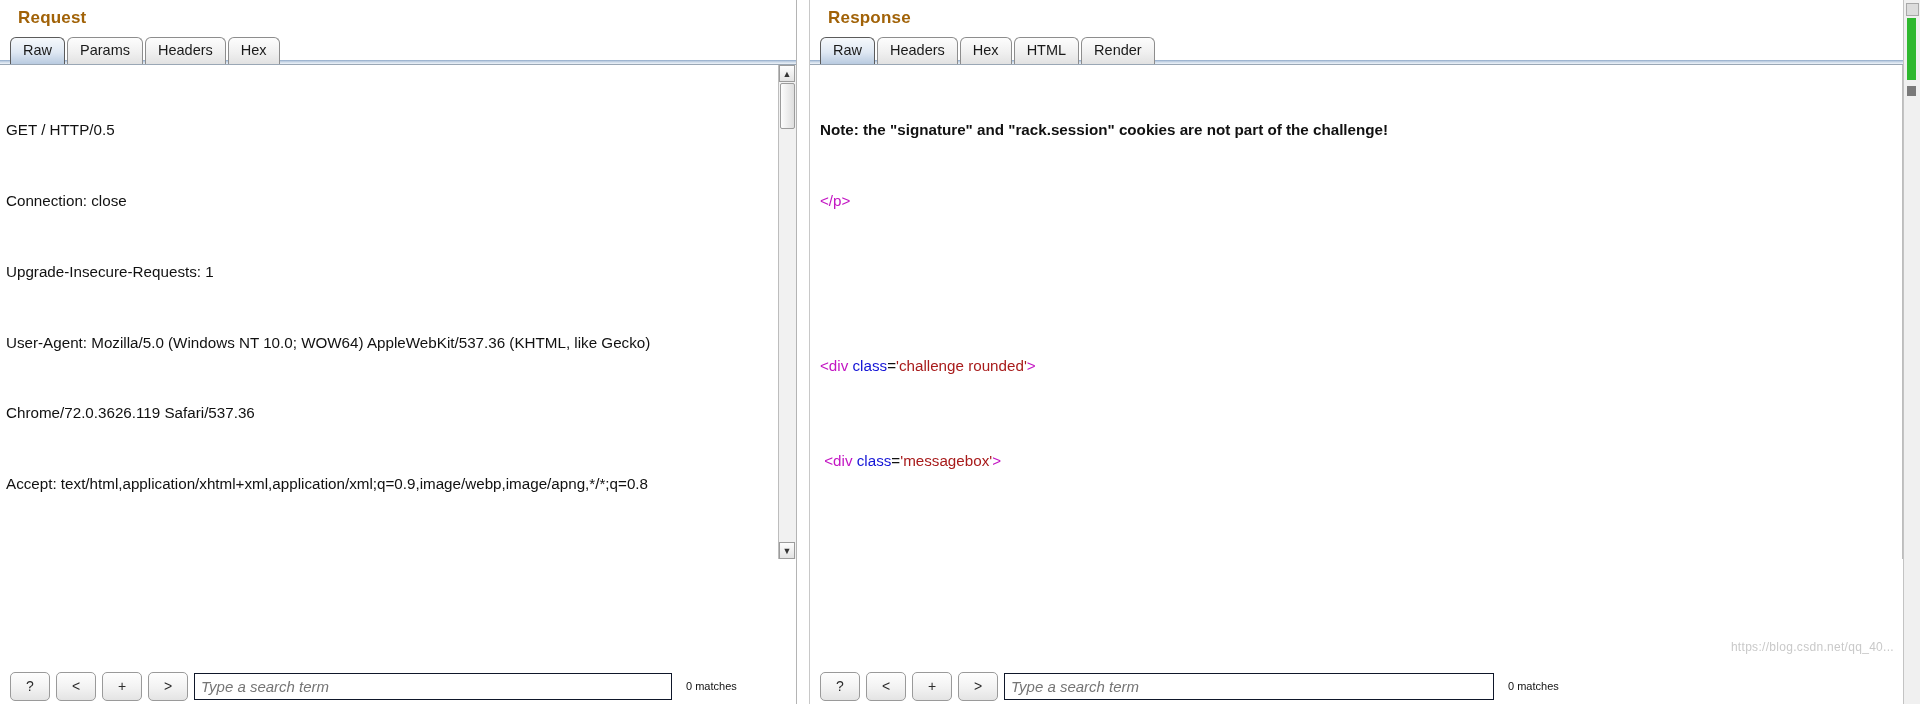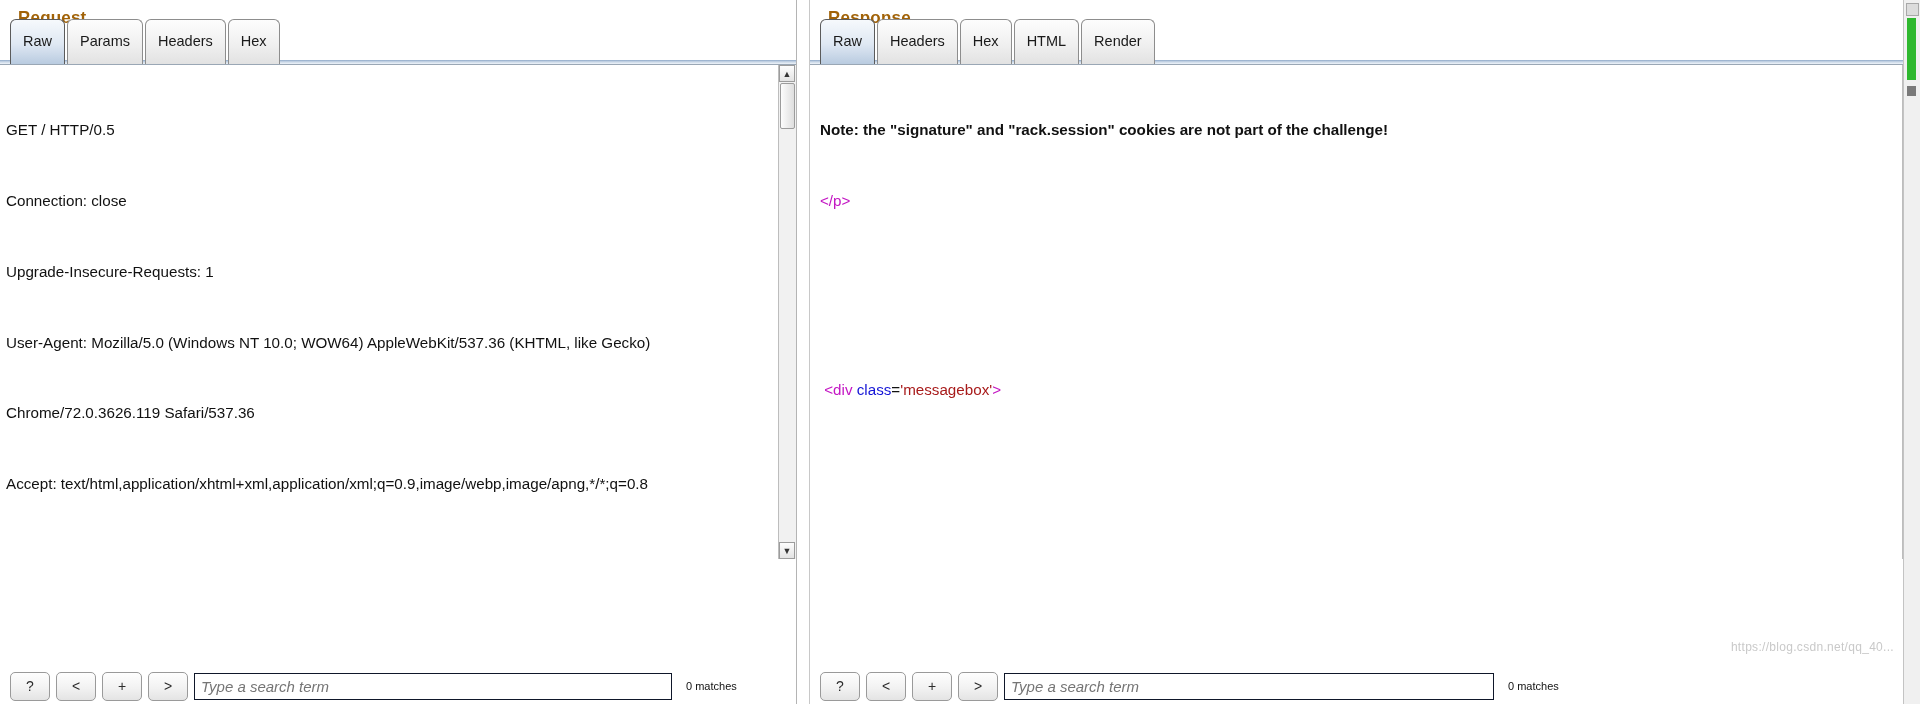--- a/index.html
+++ b/index.html
@@ -26,21 +26,21 @@
   
   .tabbar { position: relative; height: 28px; margin-top: 8px; padding-left: 10px;
             display: flex; align-items: flex-end; }
   .tabbar::after {
     content: ""; position: absolute; left: 0; right: 0; bottom: 0; height: 4px;
     background: linear-gradient(to bottom, #8ea8c8 0%, #c9d7e7 45%, #eef3f9 100%);
   }
   .tab {
     position: relative; z-index: 2;
     height: 26px; line-height: 25px;
-    padding: 9px 12px; margin-right: 2px;
+    padding: 0 12px; margin-right: 2px;
     font-size: 14.5px; color: #1a1a1a;
     border: 1px solid #8d8d8d;
     border-bottom: none;
     border-radius: 6px 6px 0 0;
     background: linear-gradient(to bottom, #fdfdfd 0%, #f0f0f0 55%, #e2e2e2 100%);
     cursor: default; white-space: nowrap;
   }
   .tab.active {
     background: linear-gradient(to bottom, #f6f9fc 0%, #dfe8f3 55%, #b9cbe0 100%);
     border-color: #5b5b5b;
@@ -216,20 +216,21 @@
       <div class="tab">HTML</div>
       <div class="tab">Render</div>
     </div>
 
     <div class="editor">
       <div class="code">
         <div class="line bold"><span>Note: the "signature" and "rack.session" cookies are not part of the challenge!</span></div>
         <div class="line"><span class="k-tag">&lt;/p&gt;</span></div>
         <div class="blank"></div>
 
+        <div class="line"><span class="k-tag">&lt;div </span><span class="k-attr">class</span><span class="k-plain">=</span><span class="k-str">'challenge rounded'</span><span class="k-tag">&gt;</span></div>
 
         <div class="line"> <span class="k-tag">&lt;div </span><span class="k-attr">class</span><span class="k-plain">=</span><span class="k-str">'messagebox'</span><span class="k-tag">&gt;</span></div>
 
         <div class="blank"></div>
         
         
 
         
 
         

